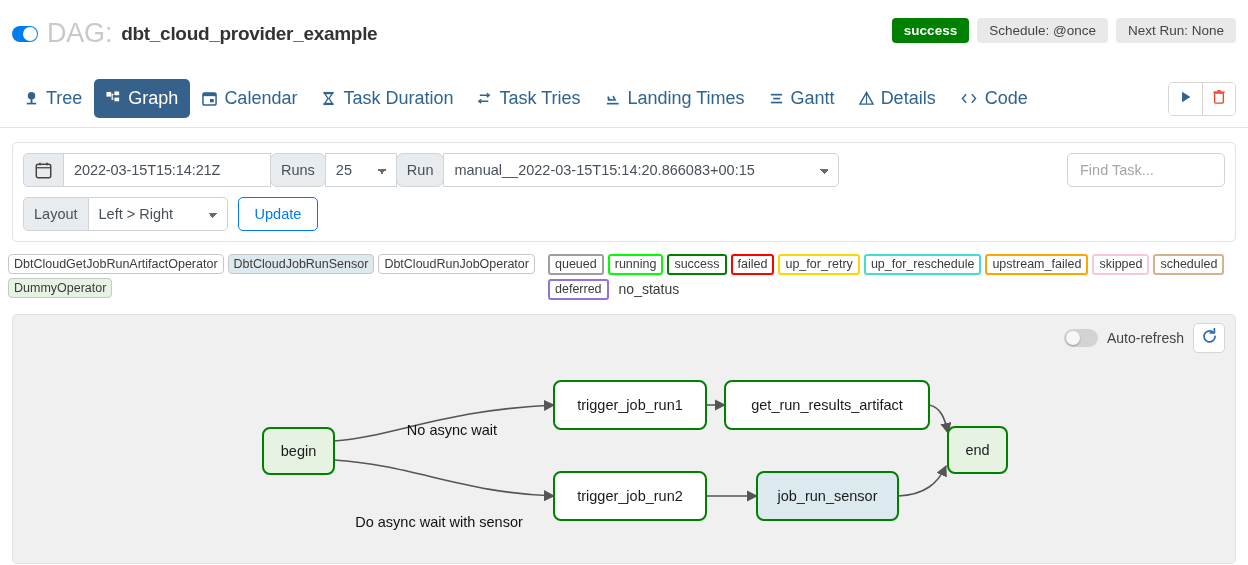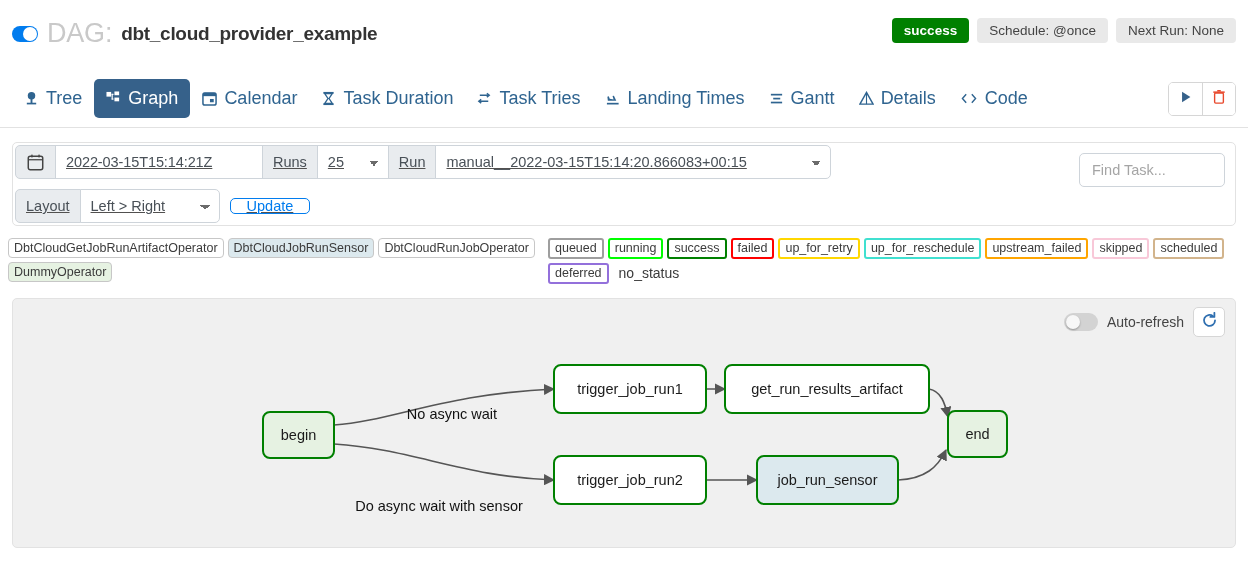--- a/index.html
+++ b/index.html
@@ -112,27 +112,26 @@
     cursor: pointer;
     background: #fff;
   }
   .nav-actions .act + .act { border-left: 1px solid #d6d6d6; }
 
   
   .controls {
     margin: 14px 12px 0 12px;
     border: 1px solid #e2e2e2;
     border-radius: 5px;
-    padding: 2px;
+    padding: 10px;
     display: flex;
     flex-wrap: wrap;
     align-items: flex-start;
     gap: 10px 0;
     position: relative;
-    text-decoration: underline;
   }
   .igroup {
     display: flex;
     align-items: stretch;
     border-radius: 5px;
   }
   .igroup > * {
     border: 1px solid #ced4da;
     height: 34px;
     font-size: 14.5px;
@@ -143,20 +142,21 @@
     align-items: center;
     padding: 0 10px;
   }
   .igroup > * + * { margin-left: -1px; }
   .igroup > *:first-child { border-radius: 5px 0 0 5px; }
   .igroup > *:last-child  { border-radius: 0 5px 5px 0; }
   .addon {
     background: #e9ecef;
     color: #495057;
     white-space: nowrap;
+    border-radius: 7px;
   }
   .date-input { min-width: 208px; letter-spacing: -0.1px; }
   .cal-addon { padding: 0 11px; }
   .sel {
     appearance: none;
     -webkit-appearance: none;
     padding-right: 26px;
     background-image:
       linear-gradient(45deg, transparent 50%, #6b6b6b 50%),
       linear-gradient(135deg, #6b6b6b 50%, transparent 50%);
@@ -166,32 +166,32 @@
     cursor: pointer;
   }
   .runs-sel { min-width: 72px; }
   .run-sel { min-width: 396px; }
   .layout-sel { min-width: 140px; }
   .update-btn {
     border: 1px solid #017cee;
     color: #017cee;
     background: #fff;
     border-radius: 5px;
-    height: 16px;
+    height: 34px;
     padding: 0 16px;
     font-size: 14.5px;
     margin-left: 10px;
     cursor: pointer;
     font-family: "Liberation Sans", sans-serif;
     display: flex; align-items: center;
   }
   .find-task {
     position: absolute;
     right: 10px; top: 10px;
-    width: 146px; height: 34px;
+    width: 158px; height: 34px;
     border: 1px solid #ced4da;
     border-radius: 5px;
     padding: 0 12px;
     font-size: 14.5px;
     font-family: "Liberation Sans", sans-serif;
     color: #495057;
     background: #fff;
   }
   .find-task::placeholder { color: #a5a5a5; }
   .row2 { width: 100%; display: flex; align-items: center; }

